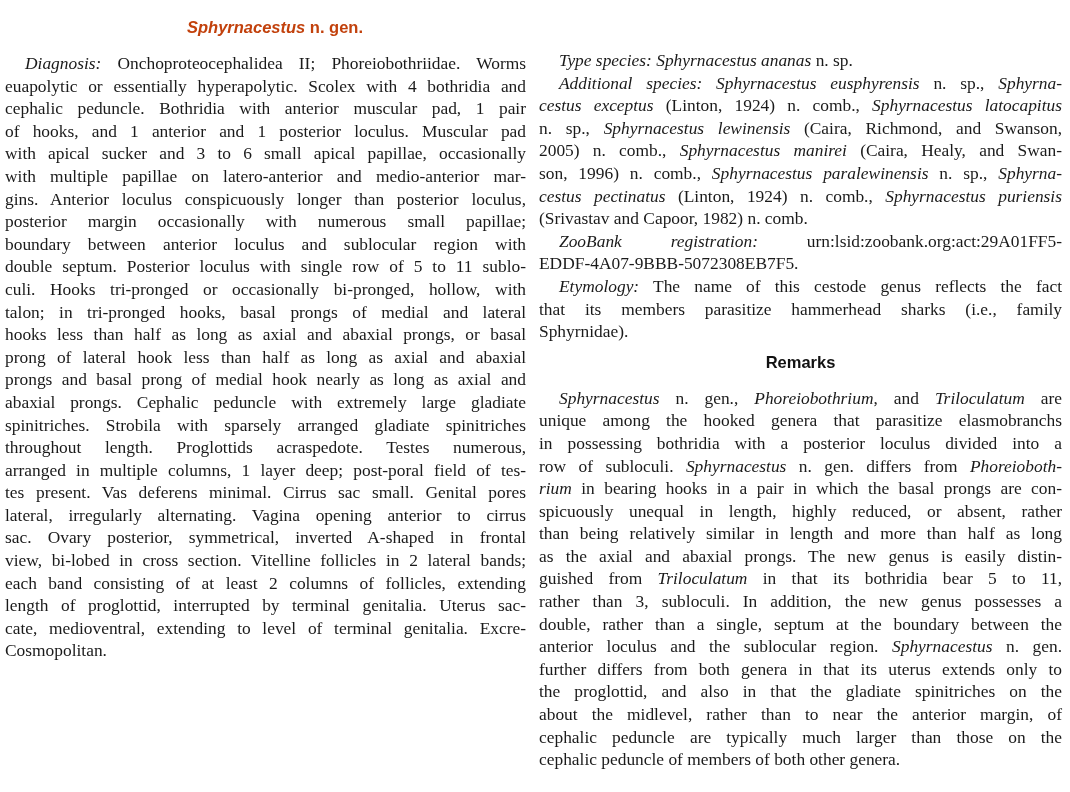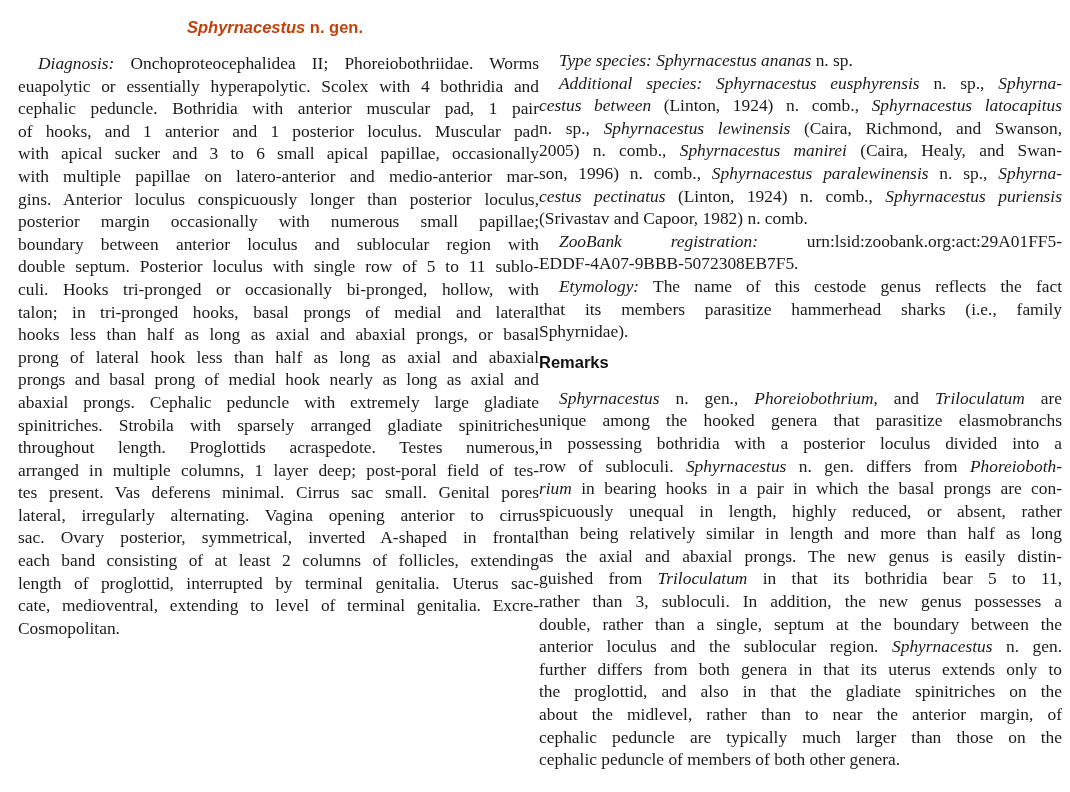--- a/index.html
+++ b/index.html
@@ -26,41 +26,42 @@
       font-size: 16.5px;
       line-height: 22px;
       color: #c2410c;
     }
     .page-title i { font-style: italic; }
     .col {
       position: absolute;
       font-size: 17.4px;
       line-height: 22.6px;
     }
-    .col-left { left: 18px; width: 521px; top: 52px; }
+    .col-left { left: 5px; width: 521px; top: 52px; }
     .col-right { left: 539px; width: 523px; top: 49px; }
     .line {
       display: block;
       white-space: nowrap;
       text-align: justify;
       text-align-last: justify;
       height: 22.6px;
     }
     .line.last { text-align-last: left; }
     .line.indent { padding-left: 20px; }
     .it { font-style: italic; }
     .section-heading {
       display: block;
       font-family: "Liberation Sans", "DejaVu Sans", sans-serif;
       font-weight: bold;
       font-size: 16.5px;
       line-height: 22px;
       margin-top: 8px;
       margin-bottom: 14px;
       color: #111;
+      text-align: center;
     }
   </style>
 </head>
 <body>
 
 <h1 class="page-title"><i>Sphyrnacestus</i><span> n. gen.</span></h1>
 
 <div class="col col-left">
   <div>
       <span class="line indent"><span class="it">Diagnosis: </span><span>Onchoproteocephalidea II; Phoreiobothriidae. Worms</span></span>
@@ -78,34 +79,35 @@
       <span class="line"><span>hooks less than half as long as axial and abaxial prongs, or basal</span></span>
       <span class="line"><span>prong of lateral hook less than half as long as axial and abaxial</span></span>
       <span class="line"><span>prongs and basal prong of medial hook nearly as long as axial and</span></span>
       <span class="line"><span>abaxial prongs. Cephalic peduncle with extremely large gladiate</span></span>
       <span class="line"><span>spinitriches. Strobila with sparsely arranged gladiate spinitriches</span></span>
       <span class="line"><span>throughout length. Proglottids acraspedote. Testes numerous,</span></span>
       <span class="line"><span>arranged in multiple columns, 1 layer deep; post-poral field of tes-</span></span>
       <span class="line"><span>tes present. Vas deferens minimal. Cirrus sac small. Genital pores</span></span>
       <span class="line"><span>lateral, irregularly alternating. Vagina opening anterior to cirrus</span></span>
       <span class="line"><span>sac. Ovary posterior, symmetrical, inverted A-shaped in frontal</span></span>
+      <span class="line"><span>view, bi-lobed in cross section. Vitelline follicles in 2 lateral bands;</span></span>
       <span class="line"><span>each band consisting of at least 2 columns of follicles, extending</span></span>
       <span class="line"><span>length of proglottid, interrupted by terminal genitalia. Uterus sac-</span></span>
       <span class="line"><span>cate, medioventral, extending to level of terminal genitalia. Excre-</span></span>
       <span class="line last"><span>Cosmopolitan.</span></span>
     </div>
 </div>
 
 <div class="col col-right">
   <div>
       <span class="line indent last"><span class="it">Type species: Sphyrnacestus ananas</span><span> n. sp.</span></span>
     </div>
   <div>
       <span class="line indent"><span class="it">Additional species: Sphyrnacestus eusphyrensis</span><span> n. sp., </span><span class="it">Sphyrna-</span></span>
-      <span class="line"><span class="it">cestus between</span><span> (Linton, 1924) n. comb., </span><span class="it">Sphyrnacestus latocapitus</span></span>
+      <span class="line"><span class="it">cestus exceptus</span><span> (Linton, 1924) n. comb., </span><span class="it">Sphyrnacestus latocapitus</span></span>
       <span class="line"><span>n. sp., </span><span class="it">Sphyrnacestus lewinensis</span><span> (Caira, Richmond, and Swanson,</span></span>
       <span class="line"><span>2005) n. comb., </span><span class="it">Sphyrnacestus manirei</span><span> (Caira, Healy, and Swan-</span></span>
       <span class="line"><span>son, 1996) n. comb., </span><span class="it">Sphyrnacestus paralewinensis</span><span> n. sp., </span><span class="it">Sphyrna-</span></span>
       <span class="line"><span class="it">cestus pectinatus</span><span> (Linton, 1924) n. comb., </span><span class="it">Sphyrnacestus puriensis</span></span>
       <span class="line last"><span>(Srivastav and Capoor, 1982) n. comb.</span></span>
     </div>
   <div>
       <span class="line indent"><span class="it">ZooBank registration:</span><span> urn:lsid:zoobank.org:act:29A01FF5-</span></span>
       <span class="line last"><span>EDDF-4A07-9BBB-5072308EB7F5.</span></span>
     </div>

